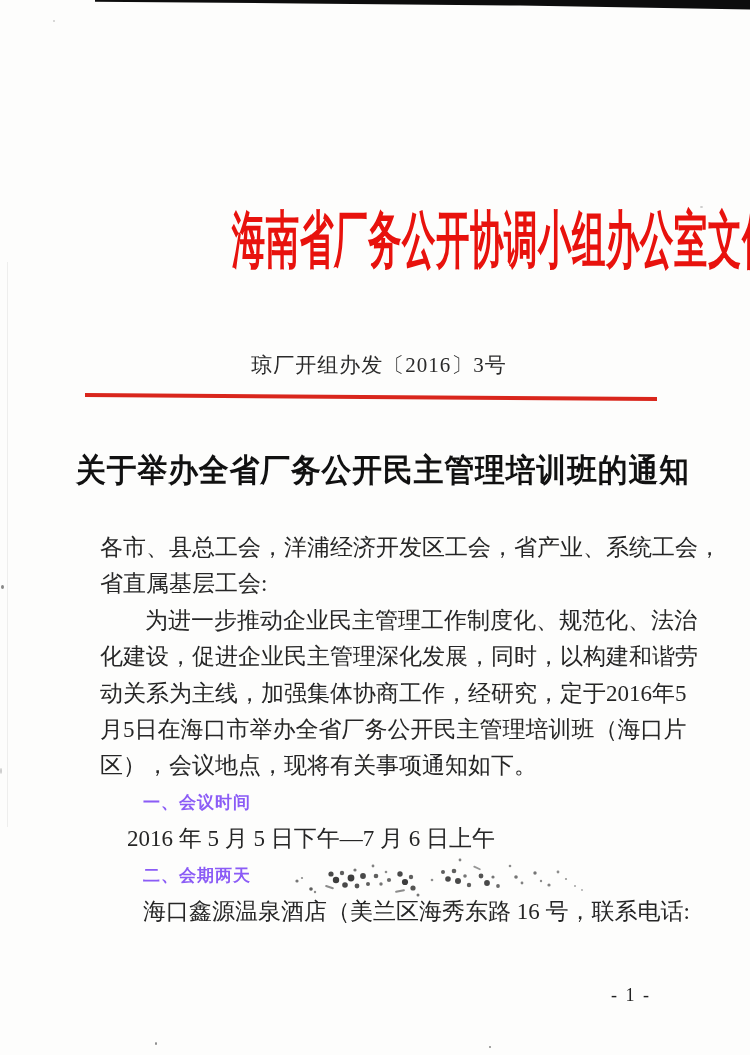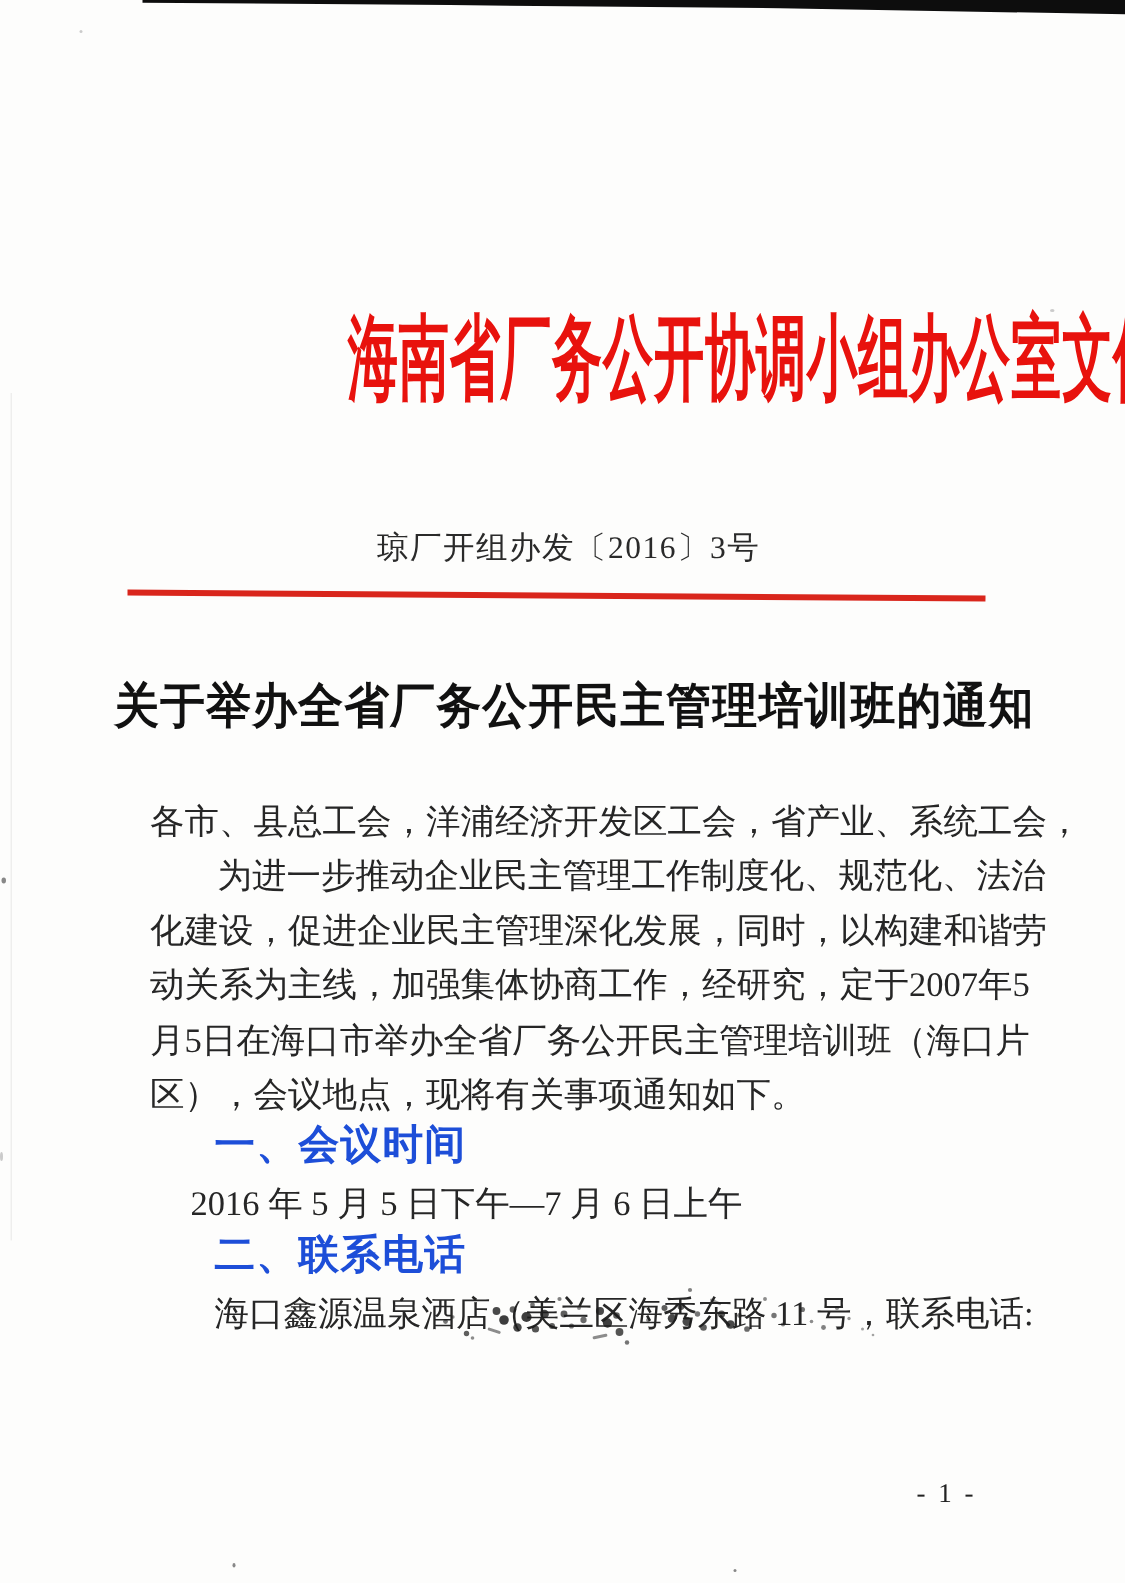--- a/index.html
+++ b/index.html
@@ -54,22 +54,22 @@
   .body-block{
     position:absolute;left:100px;top:530px;width:557px;
     font-size:23px;color:#262626;
   }
   .line{height:36.4px;line-height:36.4px;white-space:nowrap;}
   .line.j{display:flex;justify-content:space-between;white-space:normal;}
   .line.indent1{padding-left:45px;}
   .line.indent2{padding-left:43px;}
   .line.indent3{padding-left:27px;}
   .line.heading{
-    font-family:Liberation Mono, monospace;font-weight:700;
-    font-size:27px;color:#1d4ed8;letter-spacing:1px;
+    font-family:Liberation Sans, sans-serif;font-weight:700;
+    font-size:17px;color:#8b5cf6;letter-spacing:1px;
   }
 
   
   .smudge{position:absolute;left:285px;top:852px;width:305px;height:55px;}
 
   
   .page-number{
     position:absolute;left:596px;top:983px;width:70px;height:24px;
     text-align:center;font-size:18px;line-height:24px;color:#222;letter-spacing:2px;
   }
@@ -125,20 +125,21 @@
         <span>省</span>
         <span>产</span>
         <span>业</span>
         <span>、</span>
         <span>系</span>
         <span>统</span>
         <span>工</span>
         <span>会</span>
         <span>，</span>
       </div>
+    <div class="line">省直属基层工会:</div>
     <div class="line j indent1">
         <span>为</span>
         <span>进</span>
         <span>一</span>
         <span>步</span>
         <span>推</span>
         <span>动</span>
         <span>企</span>
         <span>业</span>
         <span>民</span>
@@ -202,21 +203,21 @@
         <span>商</span>
         <span>工</span>
         <span>作</span>
         <span>，</span>
         <span>经</span>
         <span>研</span>
         <span>究</span>
         <span>，</span>
         <span>定</span>
         <span>于</span>
-        <span>2007</span>
+        <span>2016</span>
         <span>年</span>
         <span>5</span>
       </div>
     <div class="line j">
         <span>月</span>
         <span>5</span>
         <span>日</span>
         <span>在</span>
         <span>海</span>
         <span>口</span>
@@ -237,22 +238,22 @@
         <span>训</span>
         <span>班</span>
         <span>（</span>
         <span>海</span>
         <span>口</span>
         <span>片</span>
       </div>
     <div class="line">区），会议地点，现将有关事项通知如下。</div>
     <div class="line heading indent2">一、会议时间</div>
     <div class="line indent3">2016 年 5 月 5 日下午—7 月 6 日上午</div>
-    <div class="line heading indent2">二、联系电话</div>
-    <div class="line indent2">海口鑫源温泉酒店（美兰区海秀东路 11 号，联系电话:</div>
+    <div class="line heading indent2">二、会期两天</div>
+    <div class="line indent2">海口鑫源温泉酒店（美兰区海秀东路 16 号，联系电话:</div>
   </div>
 
   <svg class="smudge" viewBox="0 0 305 55">
     <g fill="#1b1b1b">
       <circle cx="12" cy="29" r="1.6" opacity="0.6"></circle>
         <circle cx="17" cy="26" r="1.1" opacity="0.5"></circle>
       <circle cx="26" cy="37" r="1.8" opacity="0.7"></circle>
         <circle cx="30" cy="40" r="1.2" opacity="0.5"></circle>
       <circle cx="46" cy="22" r="2.6" opacity="0.8"></circle>
         <circle cx="51" cy="28" r="3.2" opacity="0.85"></circle>

